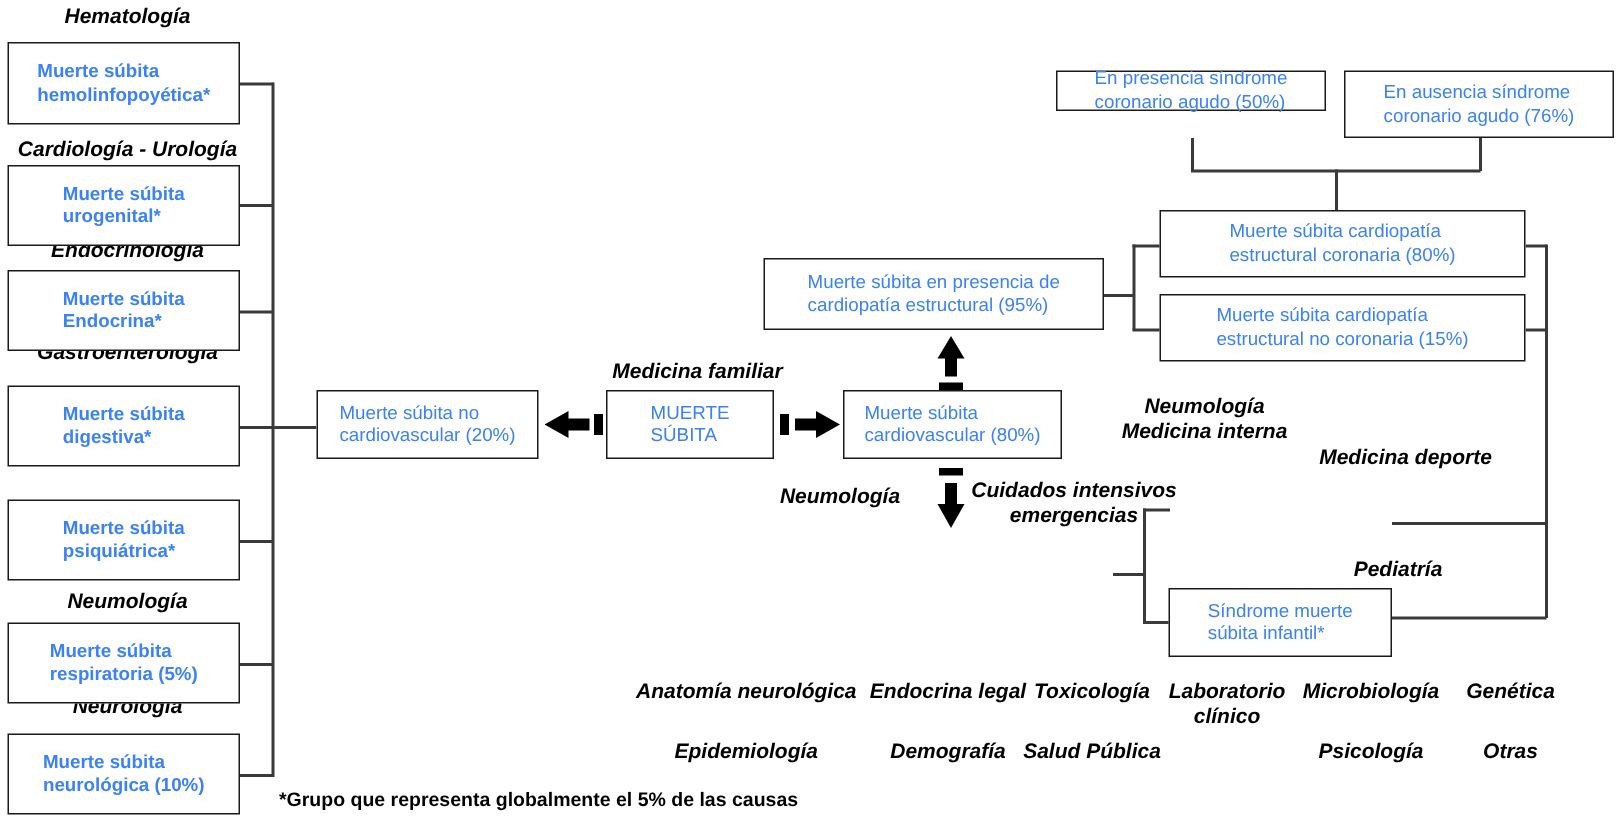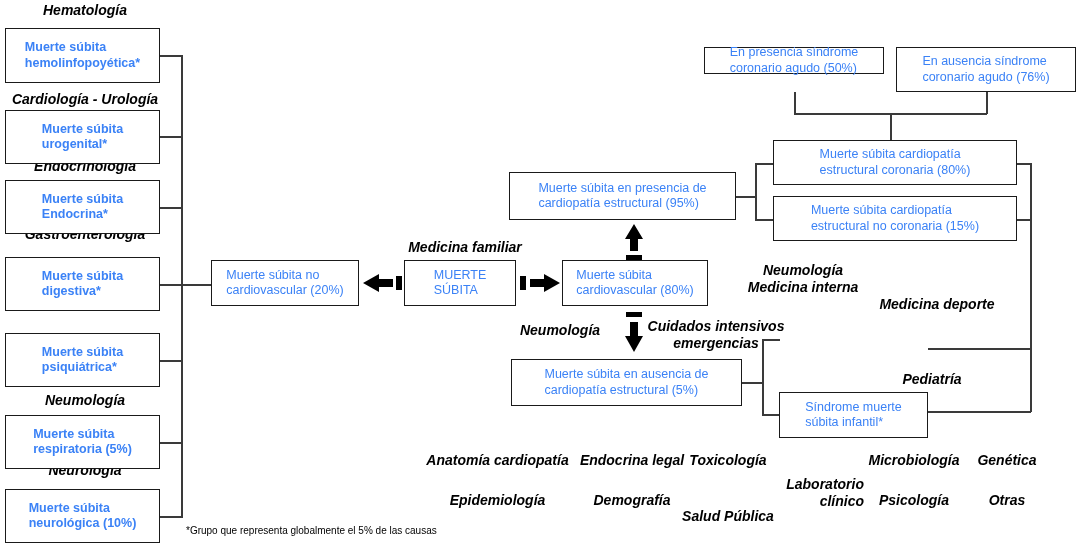--- a/index.html
+++ b/index.html
@@ -38,22 +38,22 @@
     font-weight: bold;
     color: #000000;
     font-size: 14px;
     line-height: 1.18;
     text-align: center;
     white-space: pre-line;
     z-index: 4;
   }
   .note {
     position: absolute;
-    font-size: 10px;
-    font-weight: normal;
+    font-size: 13px;
+    font-weight: bold;
     color: #000000;
     z-index: 4;
   }
   .ln {
     position: absolute;
     background: #3a3a3a;
     z-index: 1;
   }
   .ln.h { height: 1.5px; }
   .ln.v { width: 1.5px; }
@@ -173,45 +173,43 @@
   <div class="ln h" style="left:1017px; top:163px; width:14px;"></div>
   <div class="ln h" style="left:1017px; top:219px; width:14px;"></div>
   <div class="ln v" style="left:1030px; top:163px; height:249px;"></div>
   <div class="ln h" style="left:928px; top:348px; width:103px;"></div>
   <div class="ln h" style="left:928px; top:411px; width:103px;"></div>
 
   <div class="spec" style="left:510px; top:322px; width:100px;">Neumología</div>
   <div class="spec" style="left:641px; top:318px; width:150px;">Cuidados intensivos
 emergencias</div>
 
-  <div class="box" style="left:511px; top:359px; width:231px; height:47px; white-space:pre-line;">Muerte súbita en ausencia  de
-cardiopatía estructural (5%)</div>
 
   <div class="spec" style="left:862px; top:296px; width:150px;">Medicina deporte</div>
 
 
   <div class="spec" style="left:872px; top:371px; width:120px;">Pediatría</div>
 
   <div class="box" style="left:779px; top:392px; width:149px; height:46px; white-space:pre-line;">Síndrome muerte
 súbita infantil*</div>
 
   <div class="ln h" style="left:742px; top:382px; width:21px;"></div>
   <div class="ln v" style="left:762px; top:339px; height:76px;"></div>
   <div class="ln h" style="left:762px; top:339px; width:18px;"></div>
   <div class="ln h" style="left:762px; top:414px; width:18px;"></div>
 
-  <div class="spec" style="left:420px; top:452px; width:155px;">Anatomía cardiopatía</div>
+  <div class="spec" style="left:420px; top:452px; width:155px;">Anatomía neurológica</div>
   <div class="spec" style="left:578px; top:452px; width:108px;">Endocrina legal</div>
   <div class="spec" style="left:684px; top:452px; width:88px;">Toxicología</div>
-  <div class="spec" style="left:772px; top:476px; width:92px;text-align:right;">Laboratorio
+  <div class="spec" style="left:772px; top:452px; width:92px;">Laboratorio
 clínico</div>
   <div class="spec" style="left:862px; top:452px; width:104px;">Microbiología</div>
   <div class="spec" style="left:968px; top:452px; width:78px;">Genética</div>
 
   <div class="spec" style="left:420px; top:492px; width:155px;">Epidemiología</div>
   <div class="spec" style="left:578px; top:492px; width:108px;">Demografía</div>
-  <div class="spec" style="left:682px; top:492px; width:92px;margin-top:16px;">Salud Pública</div>
+  <div class="spec" style="left:682px; top:492px; width:92px;">Salud Pública</div>
   <div class="spec" style="left:862px; top:492px; width:104px;">Psicología</div>
   <div class="spec" style="left:968px; top:492px; width:78px;">Otras</div>
 
   <div class="note" style="left:186px; top:525px;">*Grupo que representa globalmente el 5% de las causas</div>
 
 </div>
 
 </body></html>

